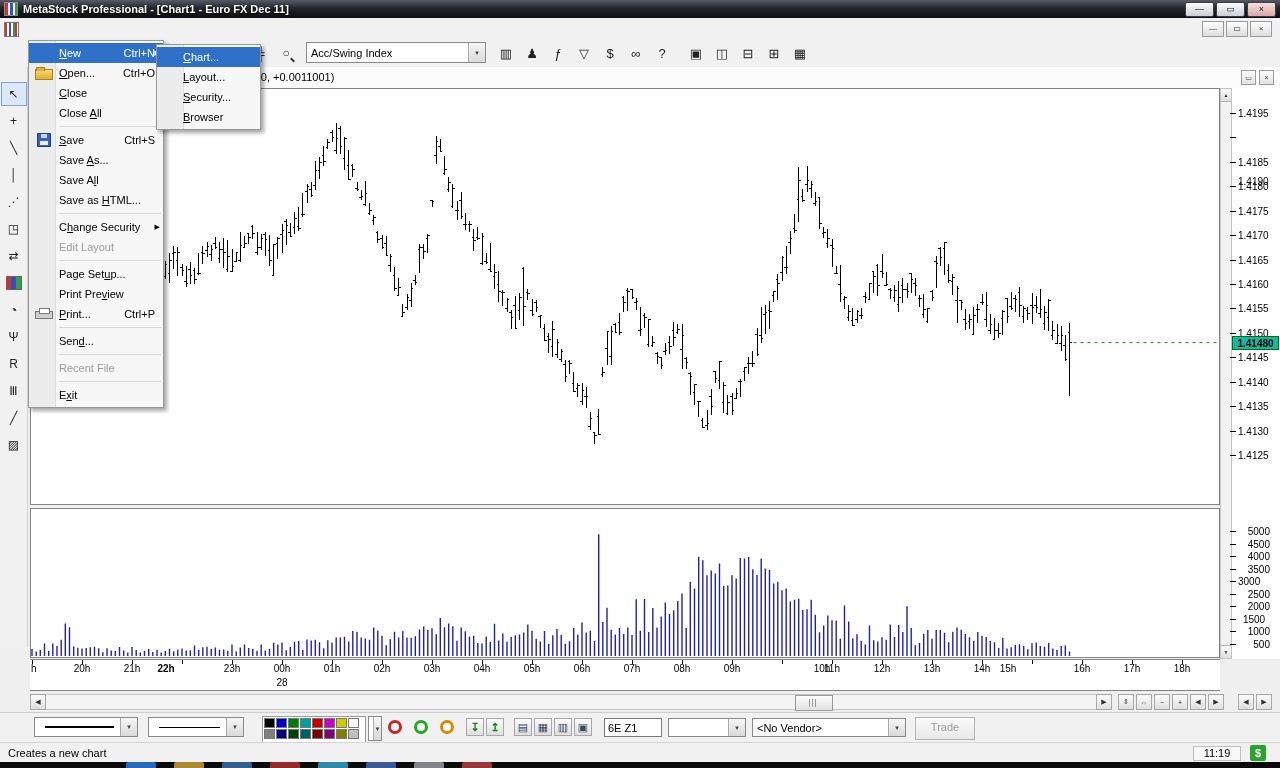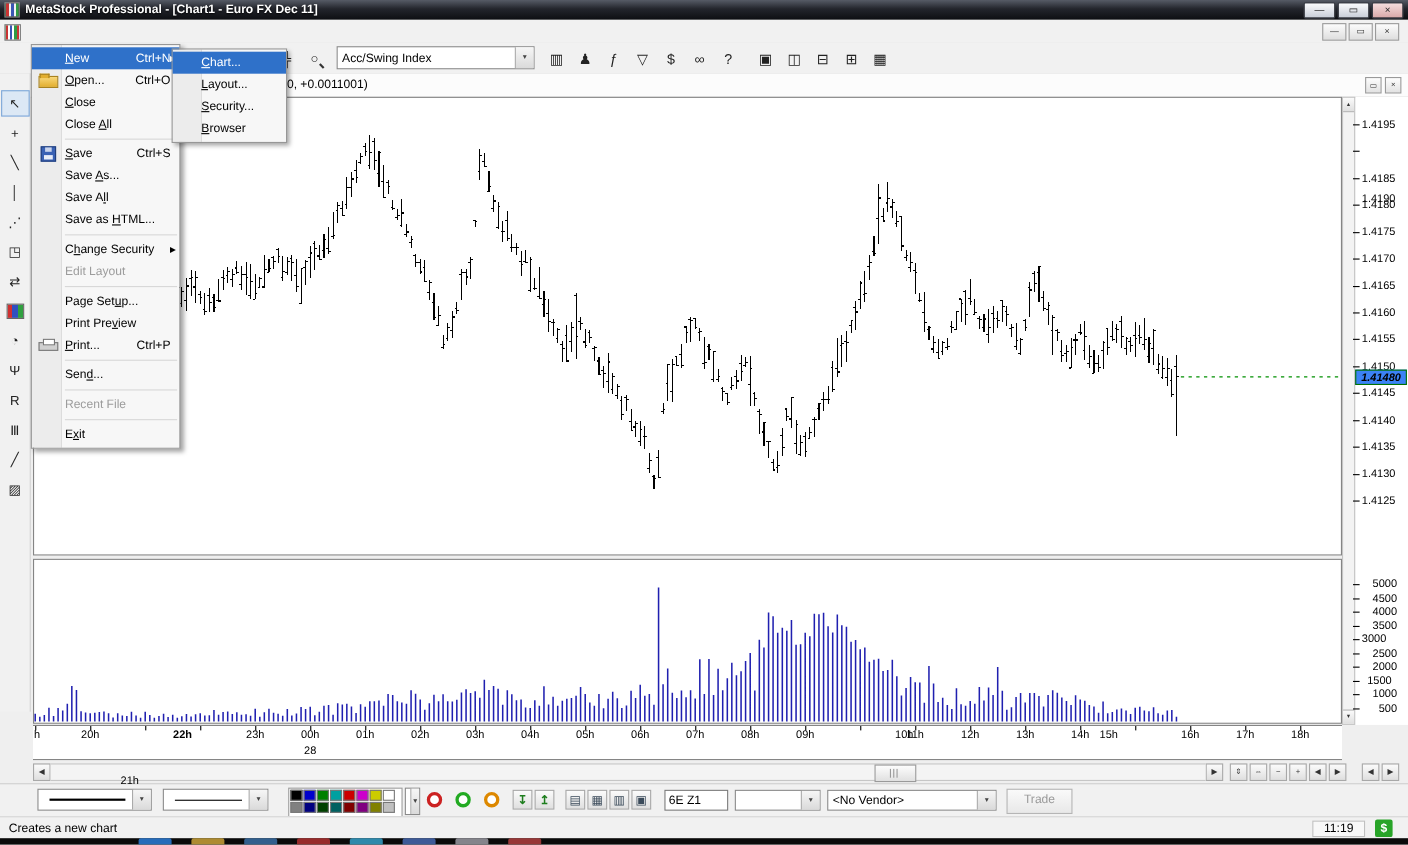--- a/index.html
+++ b/index.html
@@ -222,21 +222,21 @@
         <div class="cw-btn">▭</div>
         <div class="cw-btn">×</div>
       </div>
   </div>
 
   <div class="abs pane" id="price-pane"></div>
   <div class="abs pane" id="volume-pane"></div>
   <div class="abs" id="right-margin"></div>
   <div class="abs" id="time-axis"></div>
   <div class="abs" id="date-label">28</div>
-  <div class="abs" id="price-tag" style="top: 335.628px; background: #3b82f6; color: rgb(0, 0, 0); font-style: italic;">1.41480</div>
+  <div class="abs" id="price-tag" style="top: 335.628px; background: #14b8a6; color: rgb(0, 0, 0);">1.41480</div>
 
   <div class="abs" id="vscroll">
     <div class="vs-btn">▲</div>
     <div class="vs-track"></div>
     <div class="vs-btn">▼</div>
   </div>
 
   <div class="abs" id="hscroll">
     <div class="sb-btn">◀</div>
     <div class="sb-track">
@@ -465,21 +465,21 @@
     <div class="axis-label" style="left: 1238px; top: 613.5px; width: 32px; text-align: center;">1500</div>
     <div class="abs axis-tick" style="left: 1230px; top: 631px; width: 6px;"></div>
     <div class="axis-label" style="left: 1238px; top: 626px; width: 32px; text-align: right;">1000</div>
     <div class="abs axis-tick" style="left: 1230px; top: 643.5px; width: 6px;"></div>
     <div class="axis-label" style="left: 1238px; top: 638.5px; width: 32px; text-align: right;">500</div>
     <div class="time-tick" style="left: 32px;"></div>
     <div class="time-label" style="left: 31px; width: 20px; text-align: left;">h</div>
     <div class="time-tick" style="left: 82px;"></div>
     <div class="time-label" style="left: 60px; width: 44px;">20h</div>
     <div class="time-tick" style="left: 132px;"></div>
-    <div class="time-label" style="left: 96px; width: 44px; margin-top: 42px;">21h</div>
+    <div class="time-label" style="left: 110px; width: 44px;">21h</div>
     <div class="time-tick" style="left: 182px;"></div>
     <div class="time-label" style="left: 144px; width: 44px; font-weight: bold;">22h</div>
     <div class="time-tick" style="left: 232px;"></div>
     <div class="time-label" style="left: 210px; width: 44px;">23h</div>
     <div class="time-tick" style="left: 282px;"></div>
     <div class="time-label" style="left: 260px; width: 44px;">00h</div>
     <div class="time-tick" style="left: 332px;"></div>
     <div class="time-label" style="left: 310px; width: 44px;">01h</div>
     <div class="time-tick" style="left: 382px;"></div>
     <div class="time-label" style="left: 360px; width: 44px;">02h</div>

